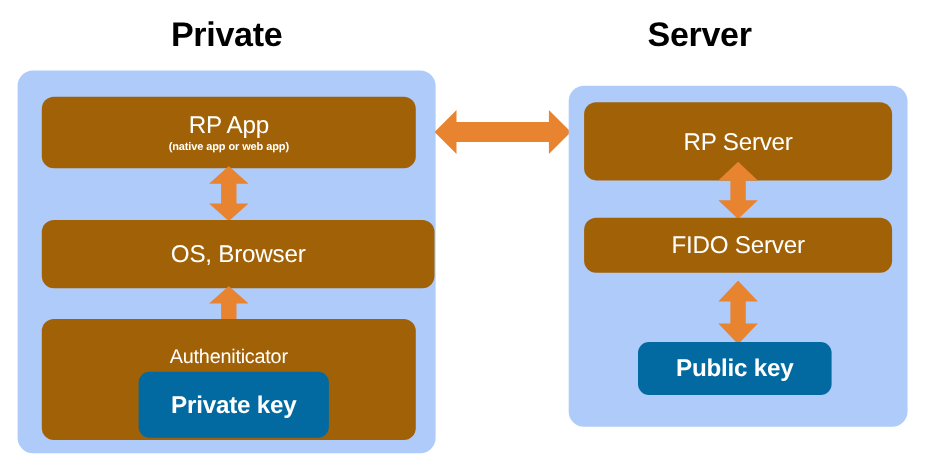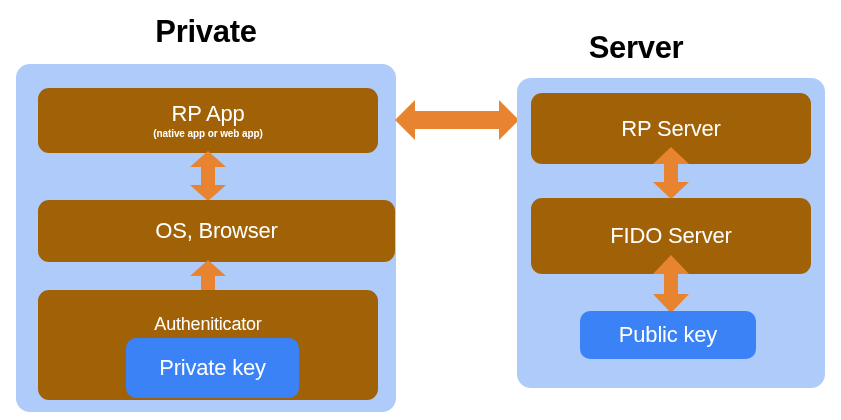--- a/index.html
+++ b/index.html
@@ -21,21 +21,21 @@
     position: absolute;
     font-size: 31px;
     font-weight: bold;
     color: #000000;
     letter-spacing: -0.3px;
     text-align: center;
     line-height: 1;
     white-space: nowrap;
   }
   #title-client { left: 0px;   top: 16px; width: 412px; }
-  #title-server { left: 430px; top: 16px; width: 412px; margin-top: 16px; }
+  #title-server { left: 430px; top: 16px; width: 412px; }
 
   
   .panel {
     position: absolute;
     background: #AECBFA;
     border-radius: 14px;
   }
   #panel-client { left: 16px;  top: 64px; width: 380px; height: 348px; }
   #panel-server { left: 517px; top: 78px; width: 308px; height: 310px; }
 
@@ -72,35 +72,36 @@
   }
 
   
   #box-rp-app        { left: 38px;  top: 88px;  width: 340px; height: 65px; }
   #box-os-browser    { left: 38px;  top: 200px; width: 357px; height: 62px; }
   #box-authenticator { left: 38px;  top: 290px; width: 340px; height: 110px;
                        justify-content: flex-start; padding-top: 24px; }
 
   
   #box-rp-server   { left: 531px; top: 93px;  width: 280px; height: 71px; }
-  #box-fido-server { left: 531px; top: 198px; width: 280px; height: 76px; }
+  #box-fido-server { left: 531px; top: 198px; width: 280px; height: 50px; }
 
   
   .key-pill {
     position: absolute;
-    background: #3b82f6;
+    background: #0369a1;
     border-radius: 10px;
     color: #ffffff;
     display: flex;
     align-items: center;
     justify-content: center;
     font-size: 22px;
     letter-spacing: -0.2px;
     white-space: nowrap;
     box-sizing: border-box;
+    font-weight: bold;
   }
   #pill-private-key { left: 126px; top: 338px; width: 173px; height: 60px; }
   #pill-public-key  { left: 580px; top: 311px; width: 176px; height: 48px; }
 
   
   .arrow {
     position: absolute;
   }
   .arrow svg { display: block; }
 

